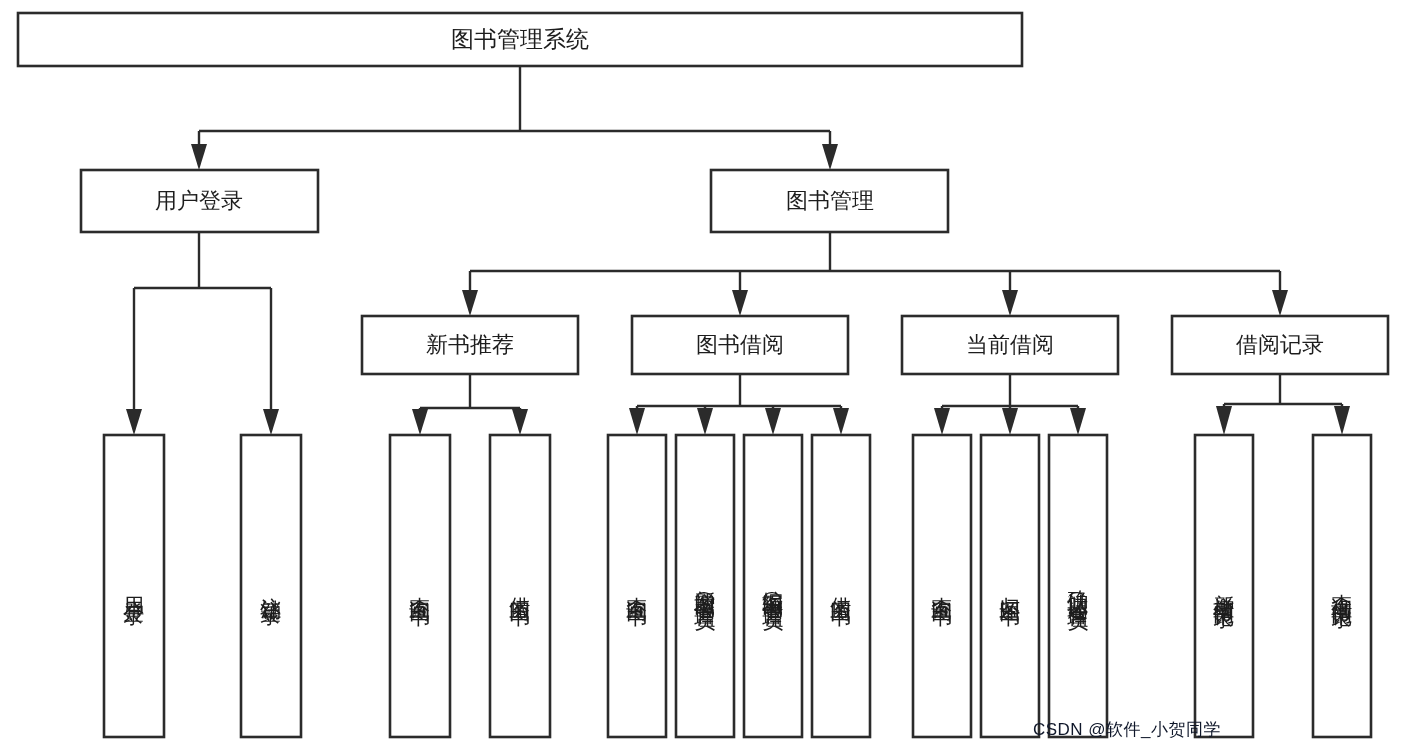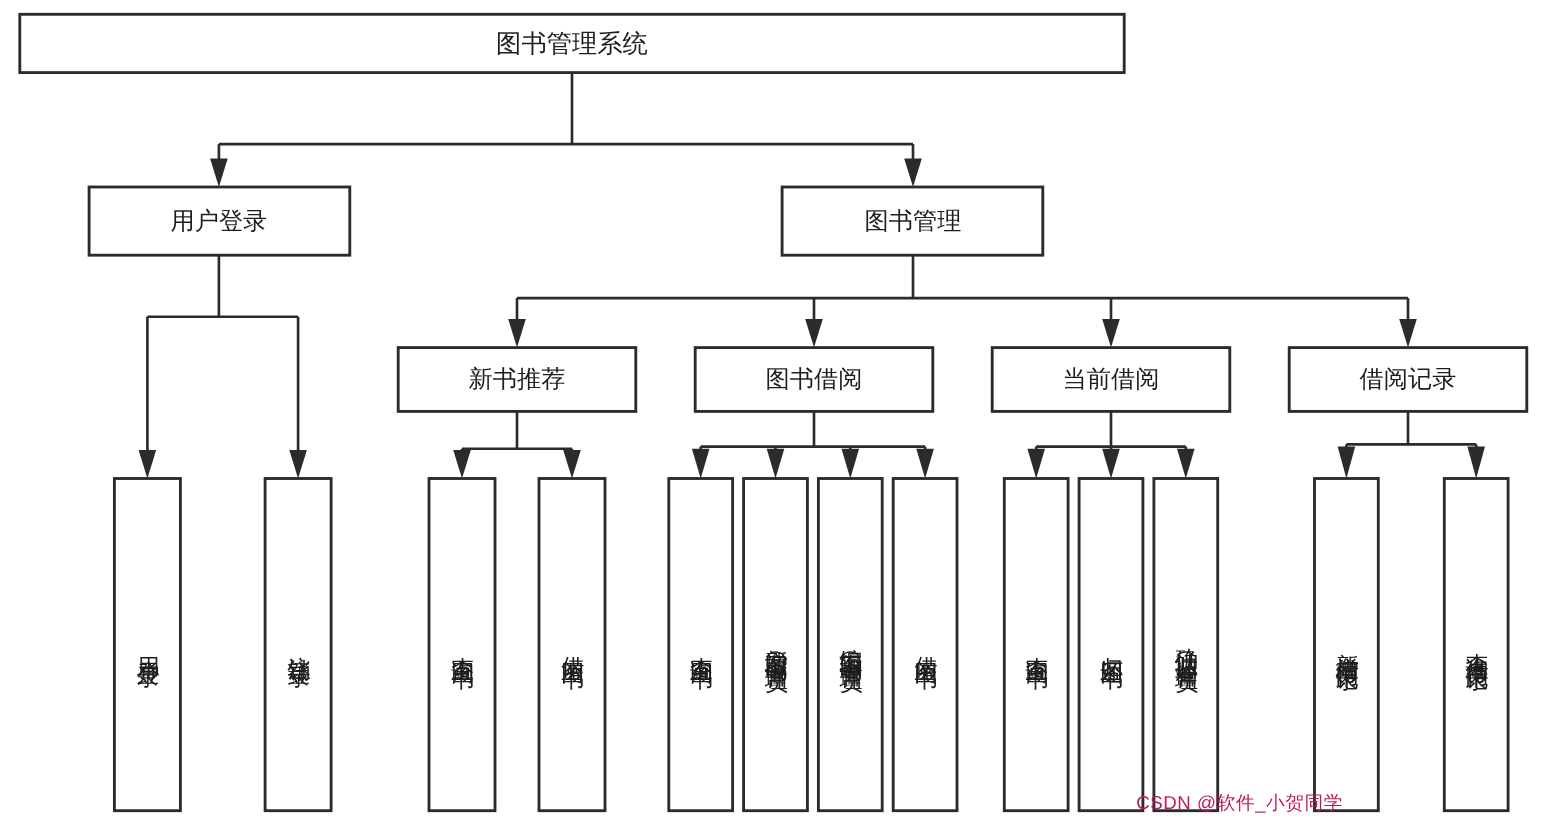--- a/index.html
+++ b/index.html
@@ -73,21 +73,21 @@
     color: #1d1d1d;
     letter-spacing: 3px;
     white-space: nowrap;
   }
   #watermark {
     position: absolute;
     right: 8px;
     bottom: 6px;
     font-family: "Liberation Sans", "DejaVu Sans", sans-serif;
     font-size: 17px;
-    color: #be185d;
+    color: #0f172a;
     letter-spacing: 0.5px;
     white-space: nowrap;
   }
 </style>
 </head>
 <body>
 
 <div id="diagram-root">
 
   <svg id="tree-svg" viewBox="0 0 1405 747">

